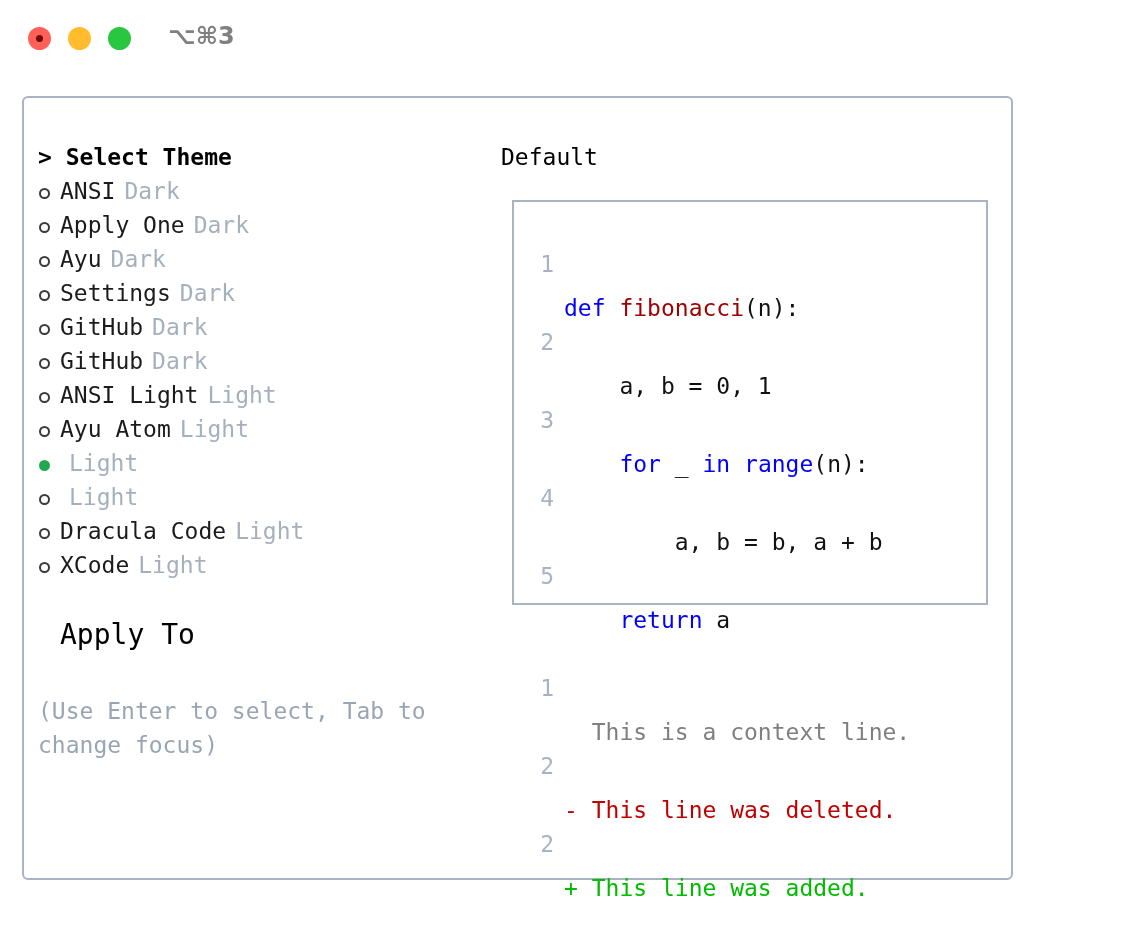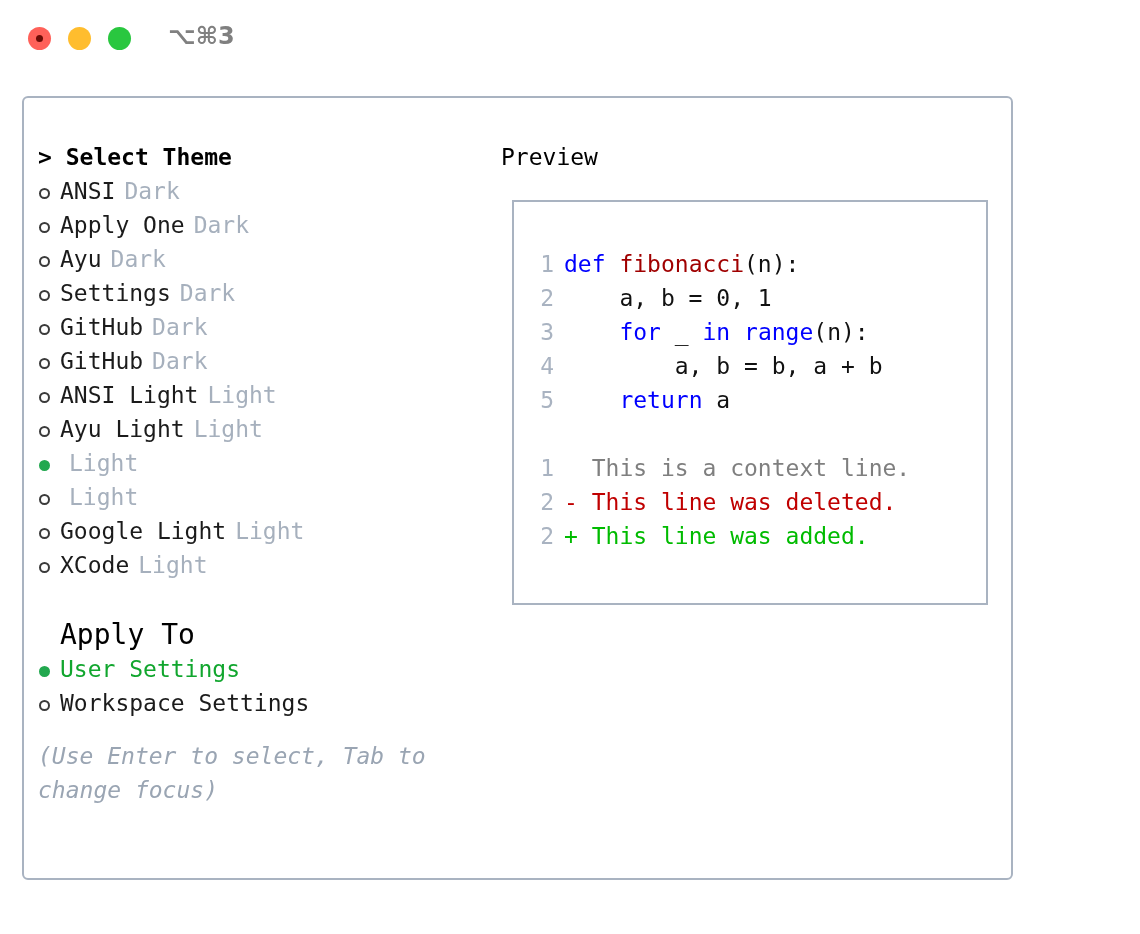--- a/index.html
+++ b/index.html
@@ -157,27 +157,26 @@
 
   #apply-heading {
     font-size: 28px;
     line-height: 34px;
     color: #000000;
     padding-left: 22px;
     white-space: pre;
   }
 
   #hint {
-    margin-top: 19px;
+    margin-top: 42px;
     font-size: 23px;
     line-height: 34px;
     color: #9aa5b3;
     width: 410px;
     white-space: normal;
-    font-style: italic;
   }
 
   
   #preview-box {
     position: absolute;
     left: 11px;
     top: 60px;
     width: 476px;
     height: 405px;
     border: 2px solid #a9b3c1;
@@ -194,21 +193,21 @@
   }
   .code-line { display: flex; white-space: pre; }
   .lineno {
     display: inline-block;
     width: 30px;
     text-align: right;
     color: #a9b3c1;
     flex: 0 0 30px;
     margin-right: 10px;
   }
-  .code-text { white-space: pre; }
+  .code-text { white-space: pre; margin-top: 44px; }
 
   .tok-kw    { color: #0000ff; }
   .tok-fn    { color: #a00000; }
   .tok-plain { color: #111111; }
 
   .diff-gap { height: 34px; }
   .diff-ctx { color: #7f7f7f; }
   .diff-del { color: #c00000; }
   .diff-add { color: #00bb00; }
 </style>
@@ -233,42 +232,38 @@
       <div class="col-heading bold">&gt; Select Theme</div>
 
       <div id="theme-list">
           <div class="opt-row"><span class="bullet off"></span><span class="opt-label">ANSI</span><span class="opt-tag">Dark</span></div>
           <div class="opt-row"><span class="bullet off"></span><span class="opt-label">Apply One</span><span class="opt-tag">Dark</span></div>
           <div class="opt-row"><span class="bullet off"></span><span class="opt-label">Ayu</span><span class="opt-tag">Dark</span></div>
           <div class="opt-row"><span class="bullet off"></span><span class="opt-label">Settings</span><span class="opt-tag">Dark</span></div>
           <div class="opt-row"><span class="bullet off"></span><span class="opt-label">GitHub</span><span class="opt-tag">Dark</span></div>
           <div class="opt-row"><span class="bullet off"></span><span class="opt-label">GitHub</span><span class="opt-tag">Dark</span></div>
           <div class="opt-row"><span class="bullet off"></span><span class="opt-label">ANSI Light</span><span class="opt-tag">Light</span></div>
-          <div class="opt-row"><span class="bullet off"></span><span class="opt-label">Ayu Light</span><span class="opt-tag">Light</span></div>
+          <div class="opt-row"><span class="bullet off"></span><span class="opt-label">Ayu Atom</span><span class="opt-tag">Light</span></div>
           <div class="opt-row selected"><span class="bullet on"></span><span class="opt-tag">Light</span></div>
           <div class="opt-row"><span class="bullet off"></span><span class="opt-tag">Light</span></div>
-          <div class="opt-row"><span class="bullet off"></span><span class="opt-label">Google Light</span><span class="opt-tag">Light</span></div>
+          <div class="opt-row"><span class="bullet off"></span><span class="opt-label">Dracula Code</span><span class="opt-tag">Light</span></div>
           <div class="opt-row"><span class="bullet off"></span><span class="opt-label">XCode</span><span class="opt-tag">Light</span></div>
         </div>
 
       <div class="section-gap"></div>
 
       <div id="apply-heading">Apply To</div>
 
-      <div id="apply-list">
-          <div class="opt-row selected"><span class="bullet on"></span><span class="opt-label">User Settings</span></div>
-          <div class="opt-row"><span class="bullet off"></span><span class="opt-label">Workspace Settings</span></div>
-        </div>
 
       <div id="hint">(Use Enter to select, Tab to change focus)</div>
     </div>
 
     <div id="right-col">
 
-      <div class="col-heading">Preview</div>
+      <div class="col-heading">Default</div>
 
       <div id="preview-box">
         <div id="code-area"><div class="code-line"><span class="lineno">1</span><span class="code-text"><span class="tok-kw">def </span><span class="tok-fn">fibonacci</span><span class="tok-plain">(n):</span></span></div><div class="code-line"><span class="lineno">2</span><span class="code-text"><span class="tok-plain">    a, b = 0, 1</span></span></div><div class="code-line"><span class="lineno">3</span><span class="code-text"><span class="tok-plain">    </span><span class="tok-kw">for</span><span class="tok-plain"> _ </span><span class="tok-kw">in</span><span class="tok-plain"> </span><span class="tok-kw">range</span><span class="tok-plain">(n):</span></span></div><div class="code-line"><span class="lineno">4</span><span class="code-text"><span class="tok-plain">        a, b = b, a + b</span></span></div><div class="code-line"><span class="lineno">5</span><span class="code-text"><span class="tok-plain">    </span><span class="tok-kw">return</span><span class="tok-plain"> a</span></span></div><div class="diff-gap"></div><div class="code-line"><span class="lineno">1</span><span class="code-text diff-ctx"> </span><span class="code-text diff-ctx"> This is a context line.</span></div><div class="code-line"><span class="lineno">2</span><span class="code-text diff-del">-</span><span class="code-text diff-del"> This line was deleted.</span></div><div class="code-line"><span class="lineno">2</span><span class="code-text diff-add">+</span><span class="code-text diff-add"> This line was added.</span></div></div>
       </div>
     </div>
 
   </div>
 </div>
 
 </body></html>

